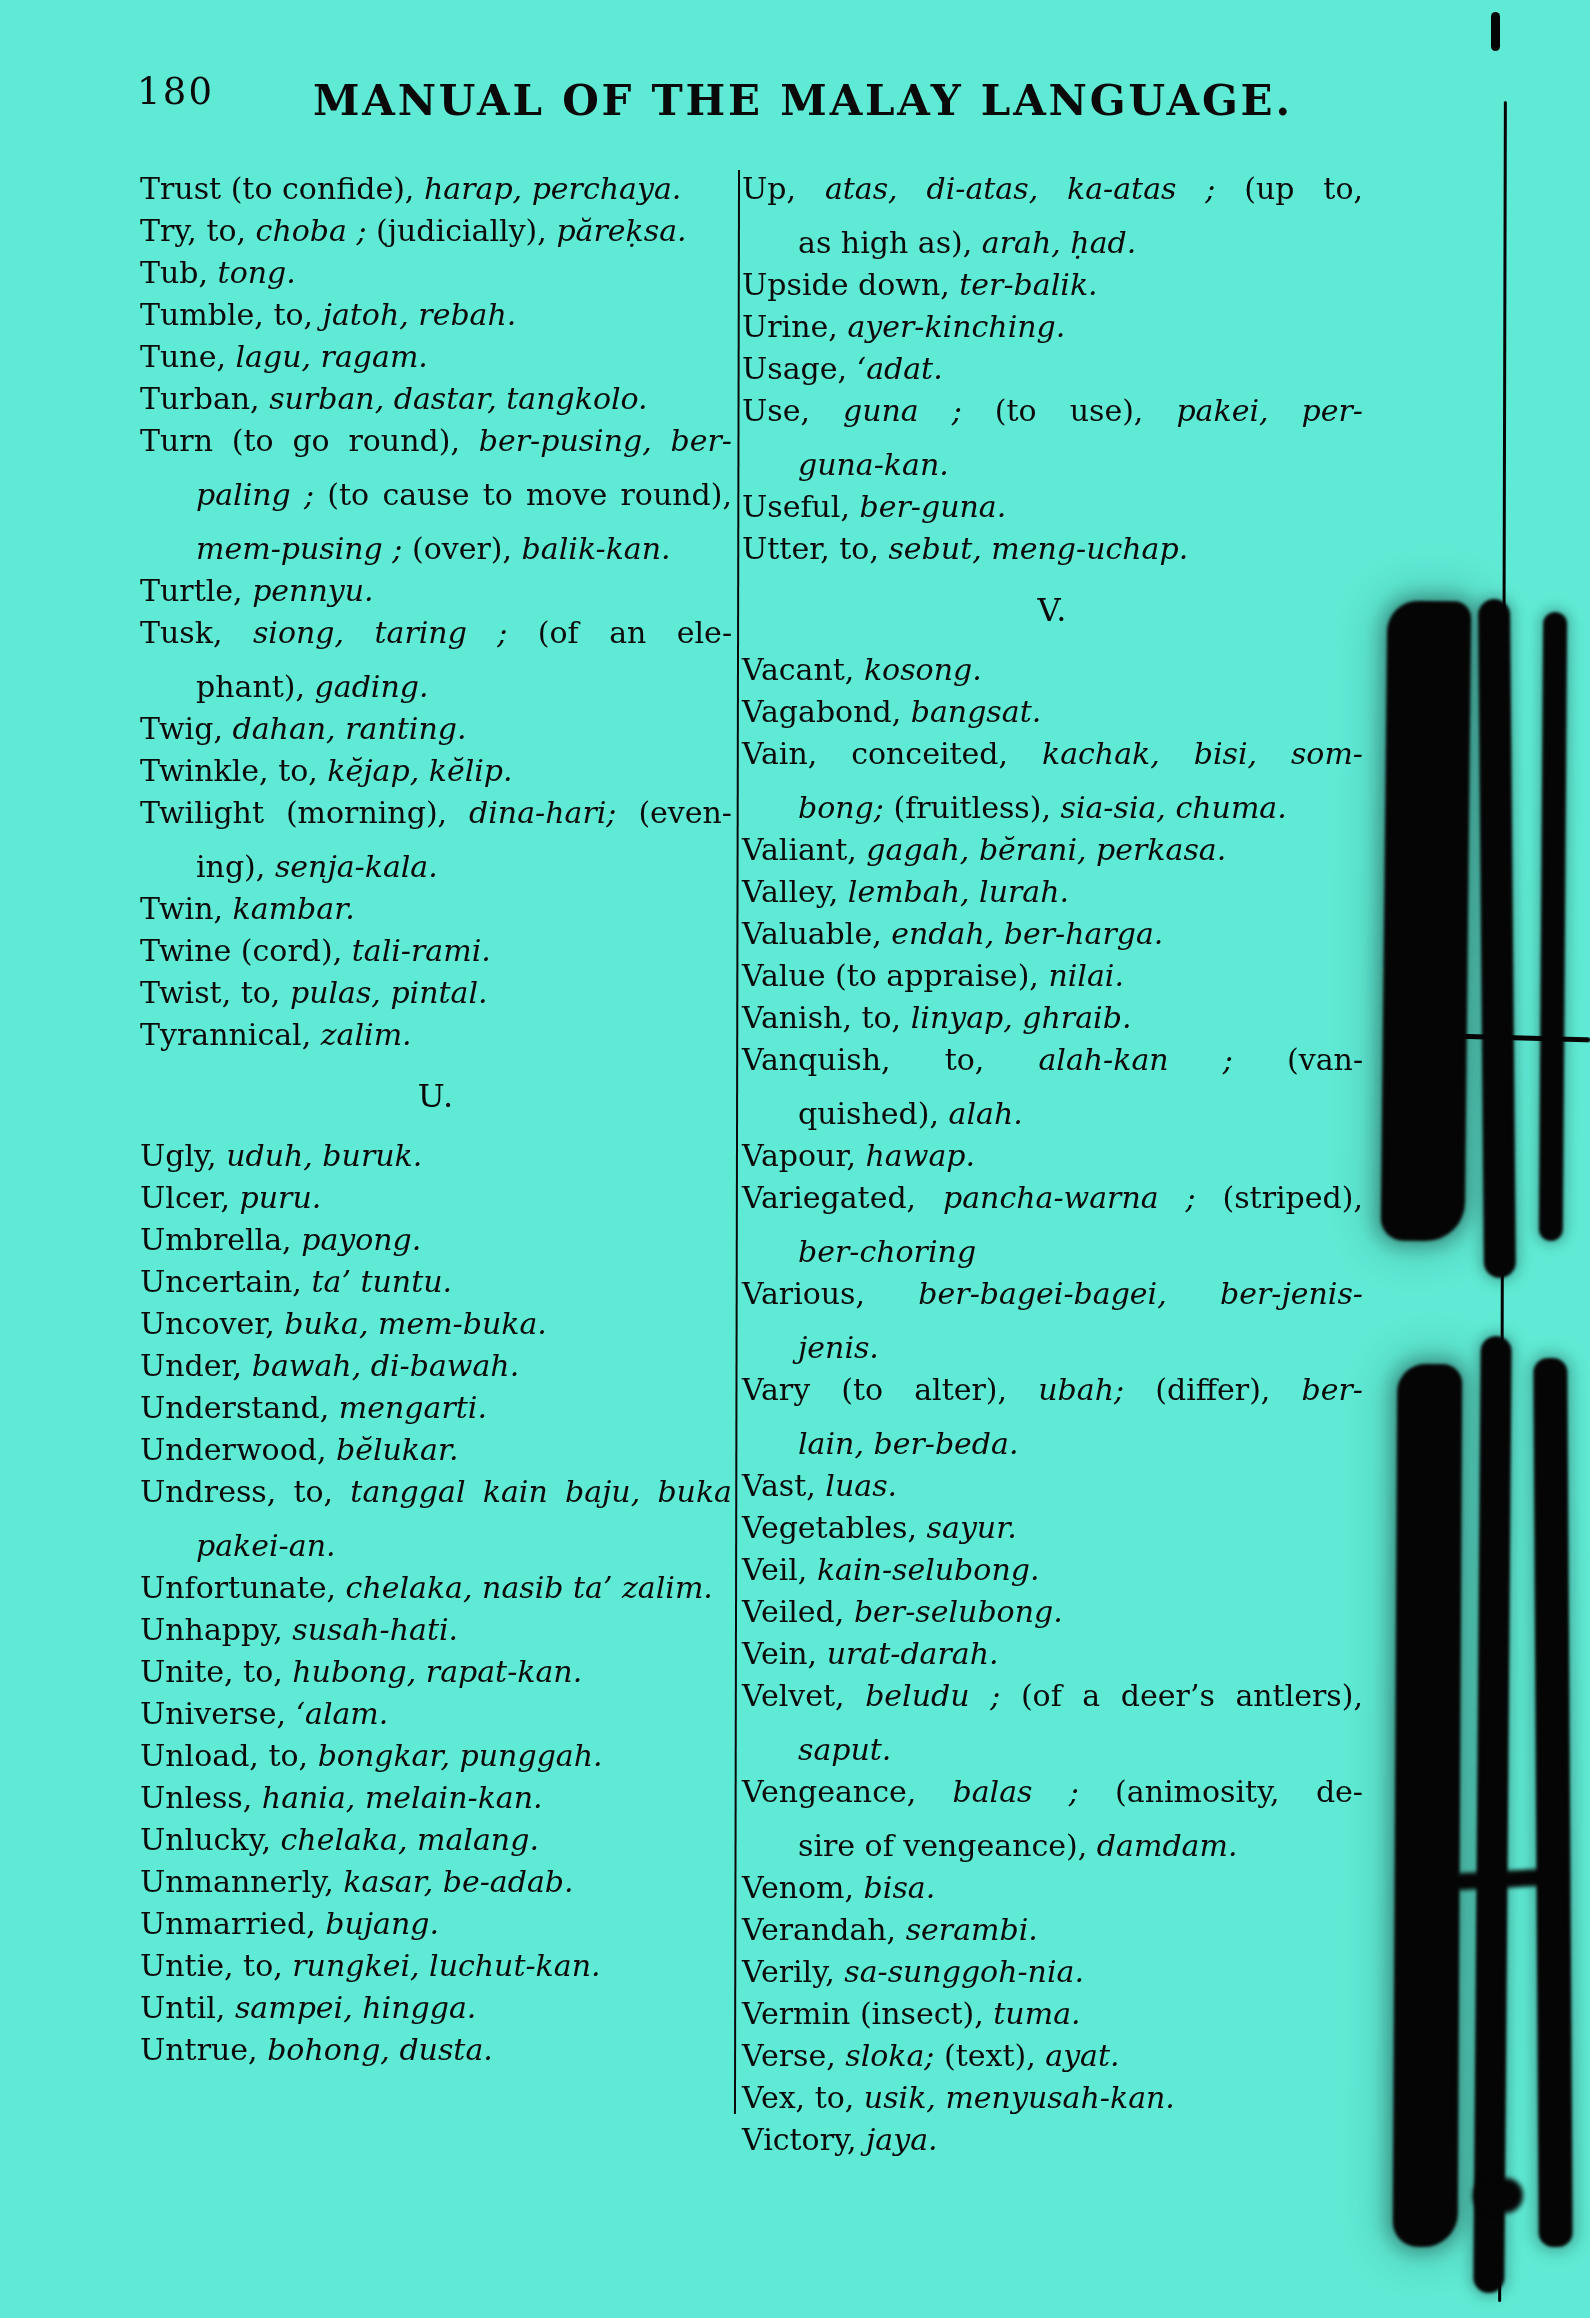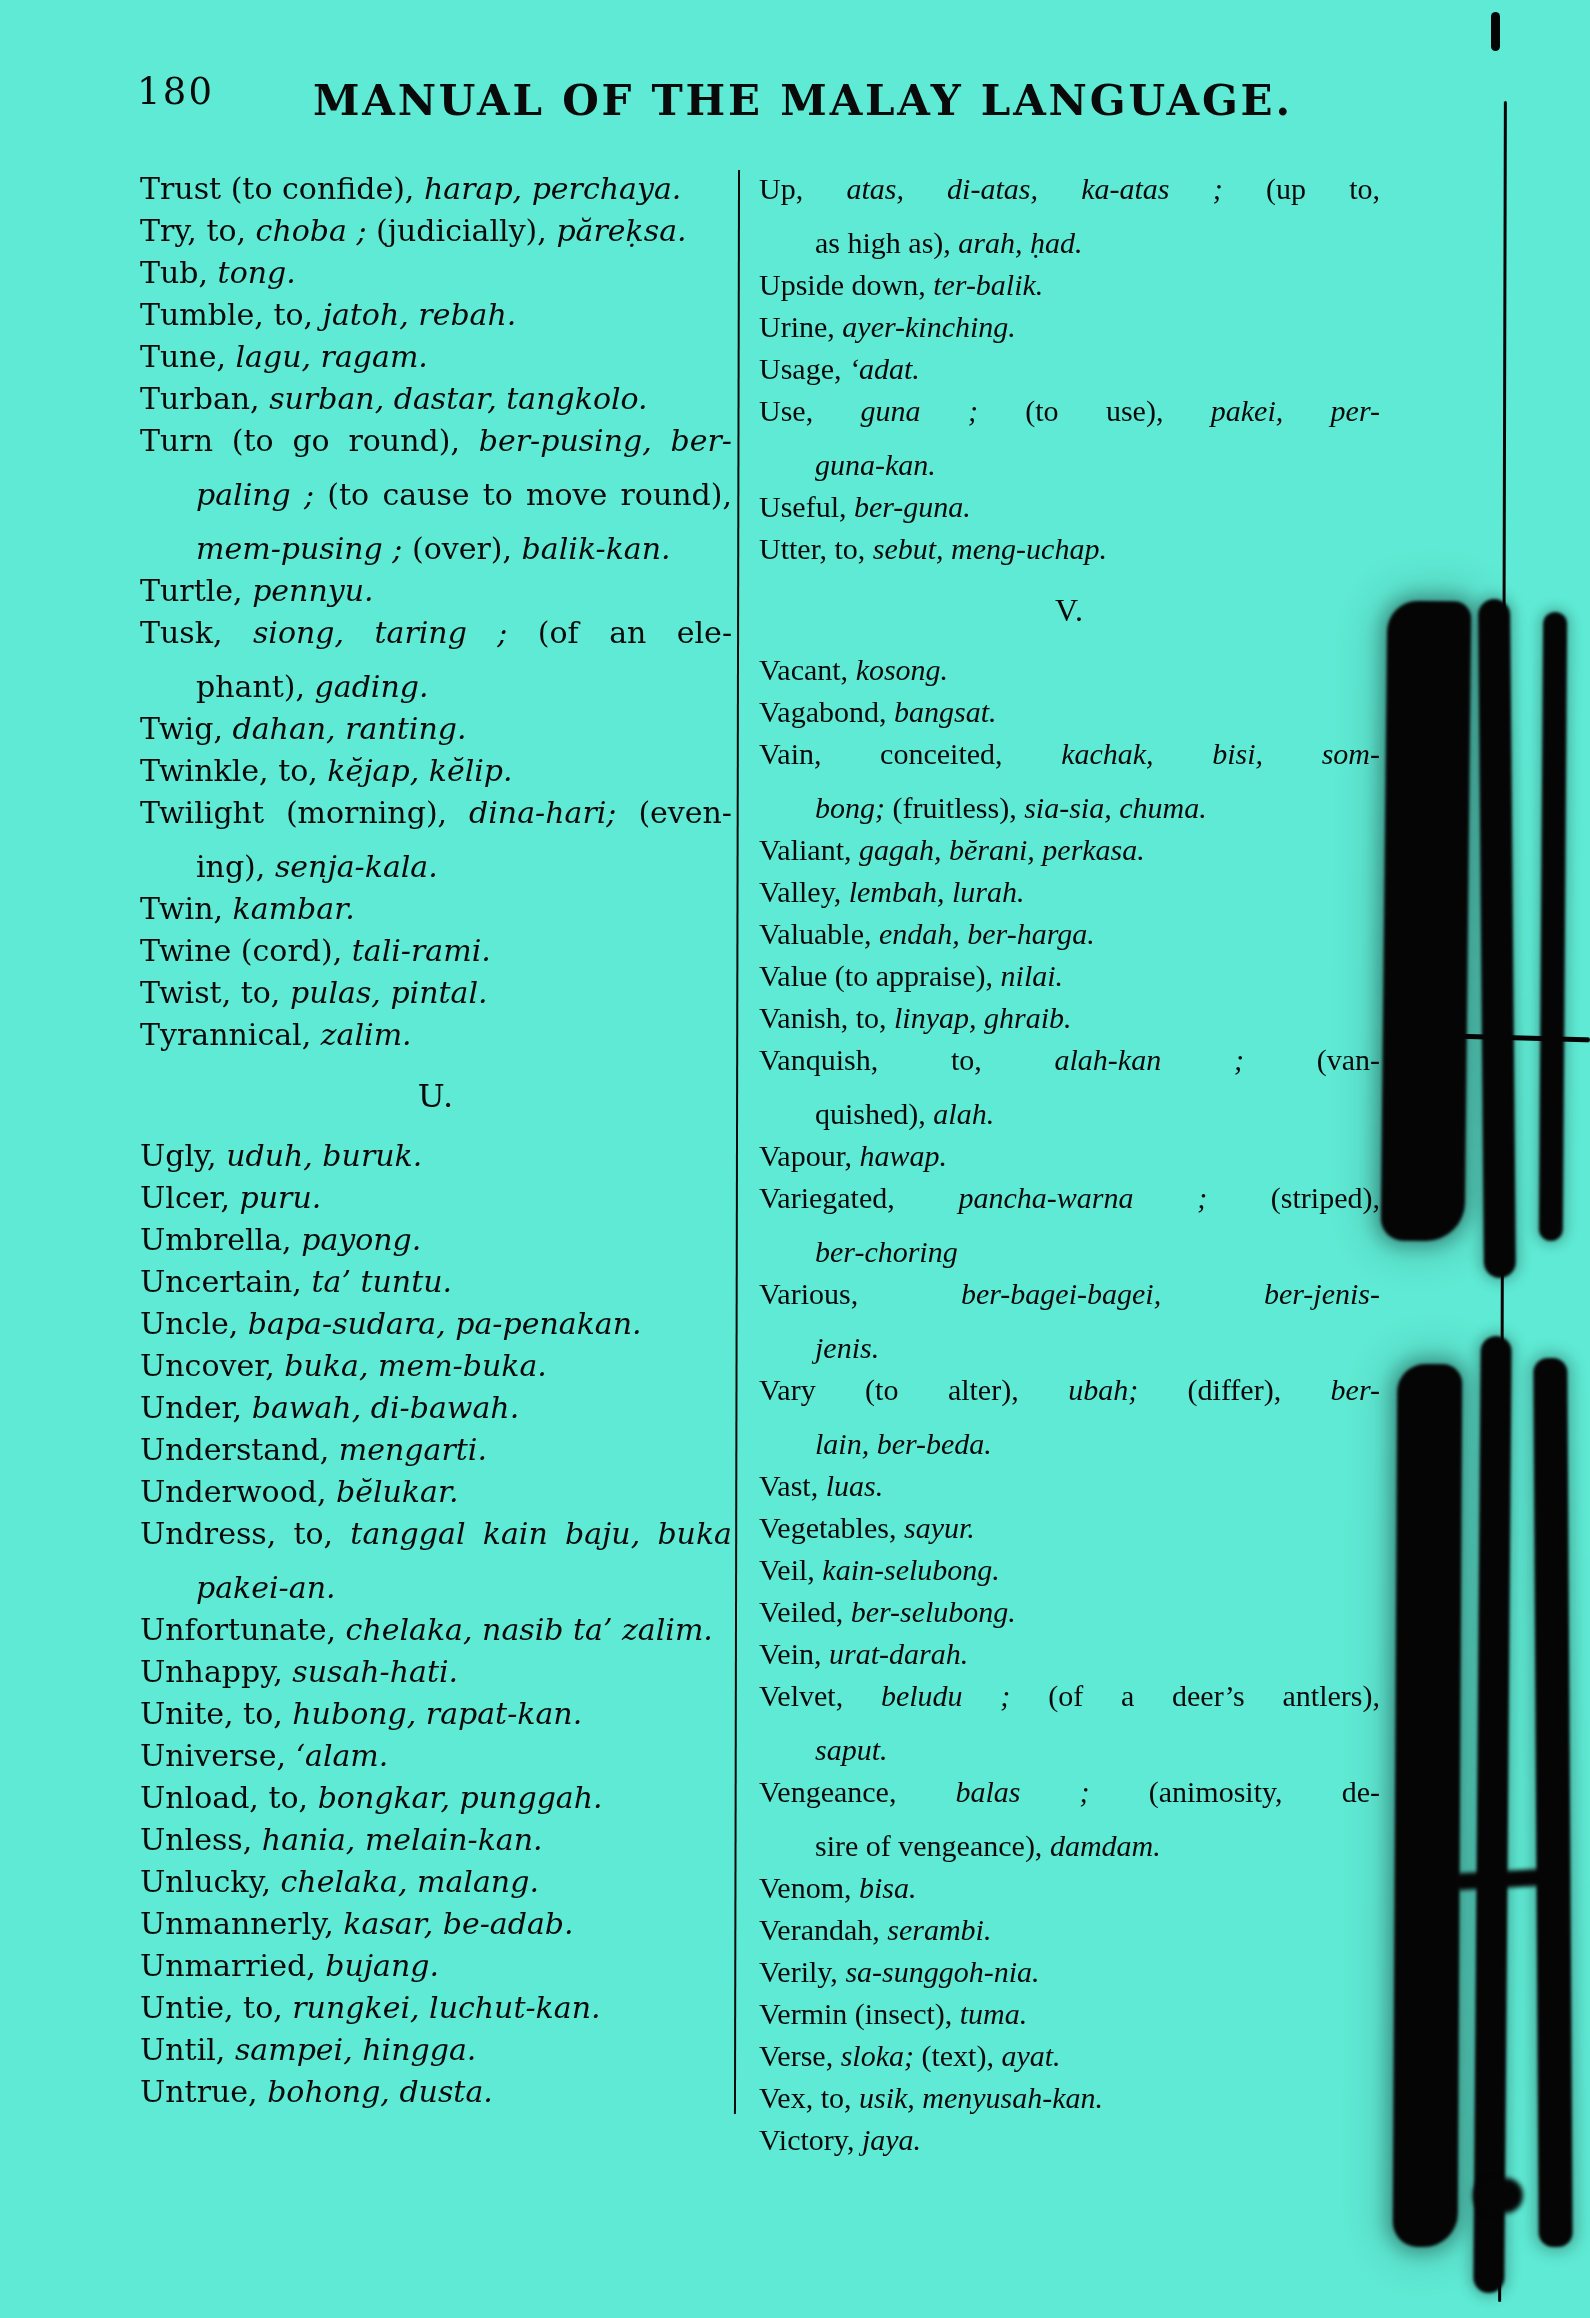--- a/index.html
+++ b/index.html
@@ -15,21 +15,21 @@
     position:absolute;left:137px;top:70px;
     font-size:37px;letter-spacing:2.2px;
   }
   .title{
     position:absolute;left:313px;top:76px;width:838px;
     text-align:center;font-size:42px;font-weight:bold;letter-spacing:2.8px;
     white-space:nowrap;
   }
   .col{position:absolute;top:168px;}
   .col-left{left:140px;width:592px;}
-  .col-right{left:759px;width:621px;font-family:Liberation Serif, serif;}
+  .col-right{left:742px;width:621px;}
   .entry-line{
     font-size:30px;line-height:42px;
     white-space:nowrap;
   }
   .entry-line.justify{
     white-space:normal;
     text-align:justify;
     -moz-text-align-last:justify;
     text-align-last:justify;
   }
@@ -99,21 +99,20 @@
       <div class="entry-line indent"><span class="english">ing), </span><span class="malay">senja-kala.</span></div>
       <div class="entry-line"><span class="english">Twin, </span><span class="malay">kambar.</span></div>
       <div class="entry-line"><span class="english">Twine (cord), </span><span class="malay">tali-rami.</span></div>
       <div class="entry-line"><span class="english">Twist, to, </span><span class="malay">pulas, pintal.</span></div>
       <div class="entry-line"><span class="english">Tyrannical, </span><span class="malay">zalim.</span></div>
       <div class="section-heading">U.</div>
       <div class="entry-line"><span class="english">Ugly, </span><span class="malay">uduh, buruk.</span></div>
       <div class="entry-line"><span class="english">Ulcer, </span><span class="malay">puru.</span></div>
       <div class="entry-line"><span class="english">Umbrella, </span><span class="malay">payong.</span></div>
       <div class="entry-line"><span class="english">Uncertain, </span><span class="malay">ta’ tuntu.</span></div>
-      <div class="entry-line"><span class="english">Uncle, </span><span class="malay">bapa-sudara, pa-penakan.</span></div>
       <div class="entry-line"><span class="english">Uncover, </span><span class="malay">buka, mem-buka.</span></div>
       <div class="entry-line"><span class="english">Under, </span><span class="malay">bawah, di-bawah.</span></div>
       <div class="entry-line"><span class="english">Understand, </span><span class="malay">mengarti.</span></div>
       <div class="entry-line"><span class="english">Underwood, </span><span class="malay">bĕlukar.</span></div>
       <div class="entry-line justify"><span class="english">Undress, to, </span><span class="malay">tanggal kain baju, buka</span></div>
       <div class="entry-line indent"><span class="malay">pakei-an.</span></div>
       <div class="entry-line"><span class="english">Unfortunate, </span><span class="malay">chelaka, nasib ta’ zalim.</span></div>
       <div class="entry-line"><span class="english">Unhappy, </span><span class="malay">susah-hati.</span></div>
       <div class="entry-line"><span class="english">Unite, to, </span><span class="malay">hubong, rapat-kan.</span></div>
       <div class="entry-line"><span class="english">Universe, </span><span class="malay">‘alam.</span></div>

